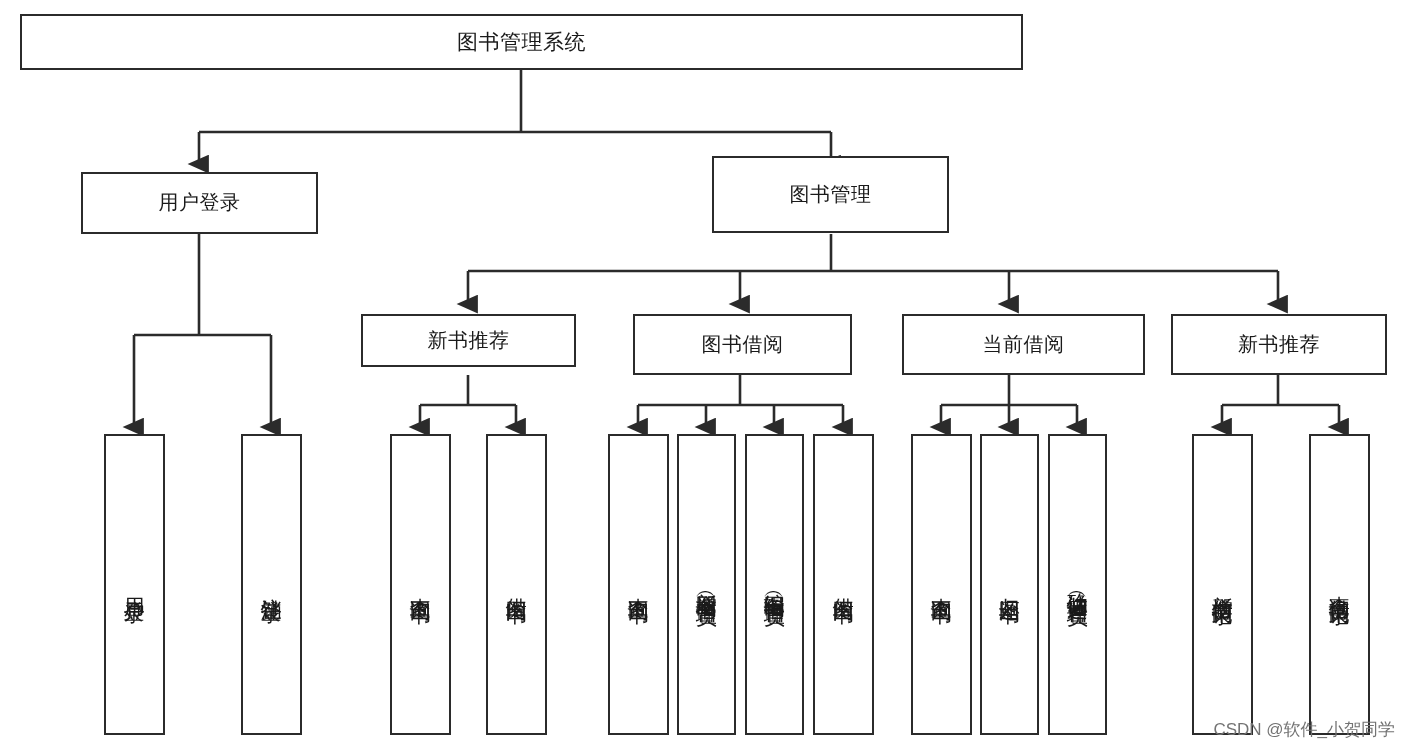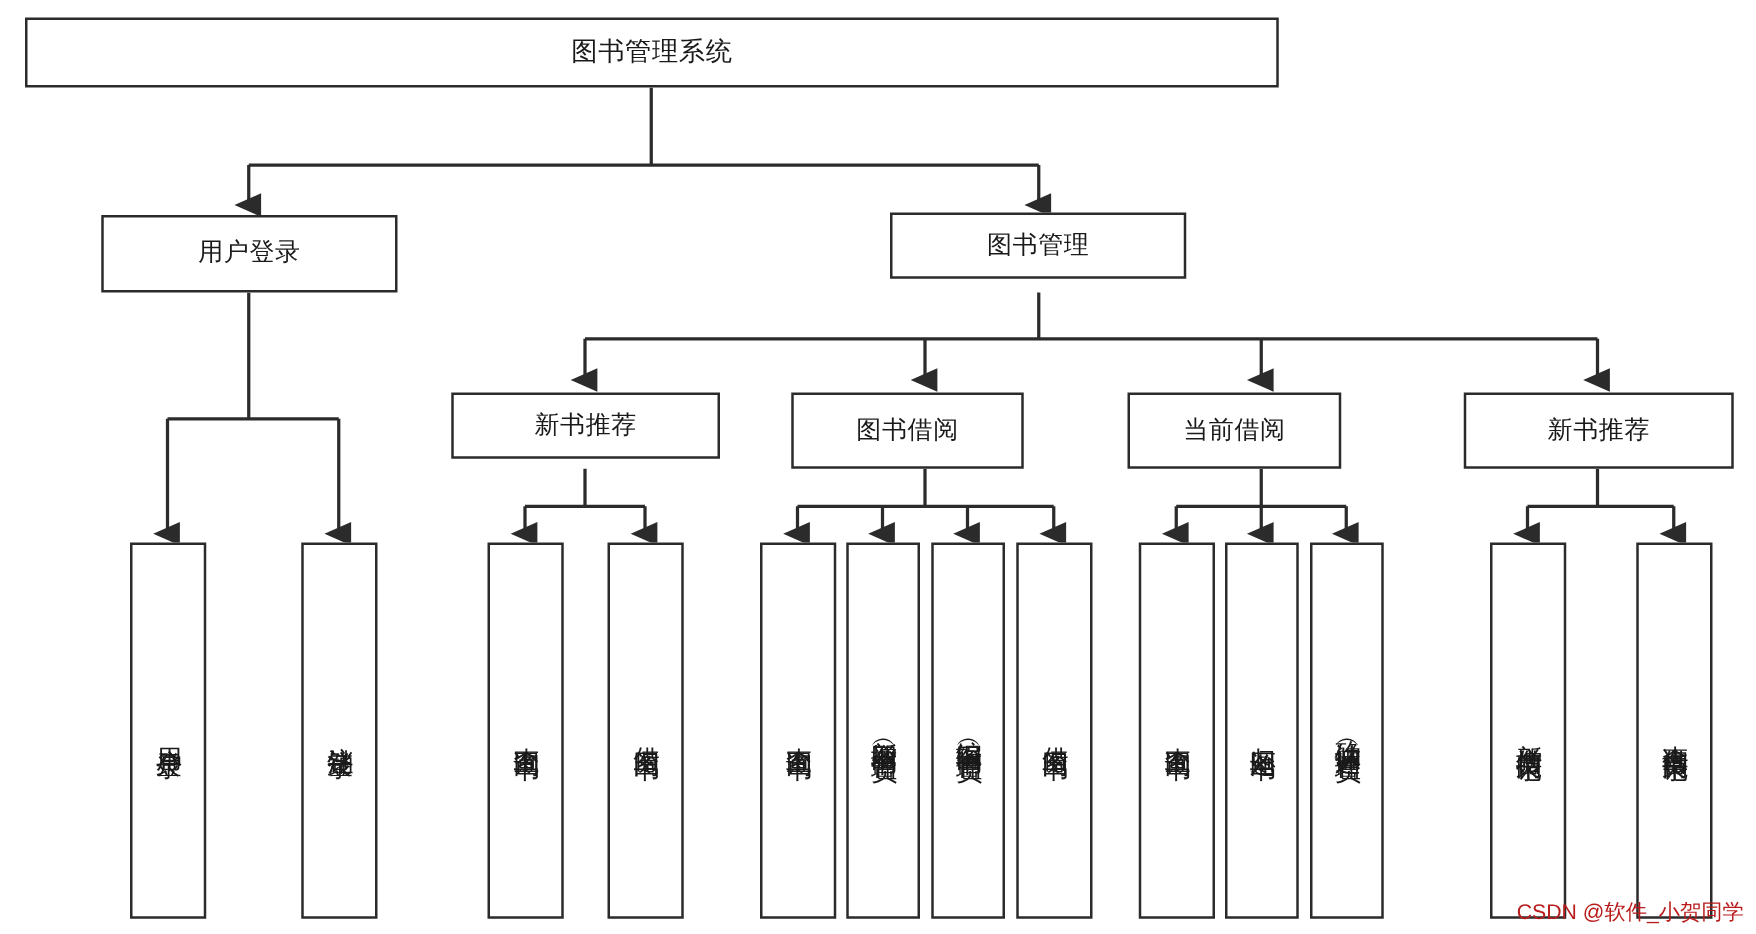--- a/index.html
+++ b/index.html
@@ -55,21 +55,21 @@
     font-size: 21px;
     line-height: 1.12;
     letter-spacing: 2px;
     max-height: 100%;
   }
   #watermark {
     position: absolute;
     right: 10px;
     bottom: 6px;
     font-size: 17px;
-    color: #b91c1c;
+    color: #737373;
     white-space: nowrap;
     z-index: 5;
     font-family: "Liberation Sans", "DejaVu Sans", sans-serif;
   }
 </style>
 </head>
 <body>
 
 <div id="canvas">
 
@@ -124,31 +124,31 @@
     </g>
   </svg>
 
   <div class="node root" style="left:20px;top:14px;width:1003px;height:56px;">
     <span class="lbl">图书管理系统</span>
   </div>
 
   <div class="node lvl2" style="left:81px;top:172px;width:237px;height:62px;">
     <span class="lbl">用户登录</span>
   </div>
-  <div class="node lvl2" style="left:712px;top:170px;width:237px;height:53px;">
+  <div class="node lvl2" style="left:712px;top:156px;width:237px;height:77px;">
     <span class="lbl">图书管理</span>
   </div>
 
   <div class="node lvl3" style="left:361px;top:314px;width:215px;height:53px;">
     <span class="lbl">新书推荐</span>
   </div>
-  <div class="node lvl3" style="left:633px;top:314px;width:186px;height:61px;">
+  <div class="node lvl3" style="left:633px;top:314px;width:219px;height:61px;">
     <span class="lbl">图书借阅</span>
   </div>
-  <div class="node lvl3" style="left:902px;top:314px;width:171px;height:61px;">
+  <div class="node lvl3" style="left:902px;top:314px;width:243px;height:61px;">
     <span class="lbl">当前借阅</span>
   </div>
   <div class="node lvl3" style="left:1171px;top:314px;width:216px;height:61px;">
     <span class="lbl">新书推荐</span>
   </div>
 
   <div class="node leaf" style="left:104px;top:434px;width:61px;height:301px;">
     <span class="lbl">用户登录</span>
   </div>
   <div class="node leaf" style="left:241px;top:434px;width:61px;height:301px;">

